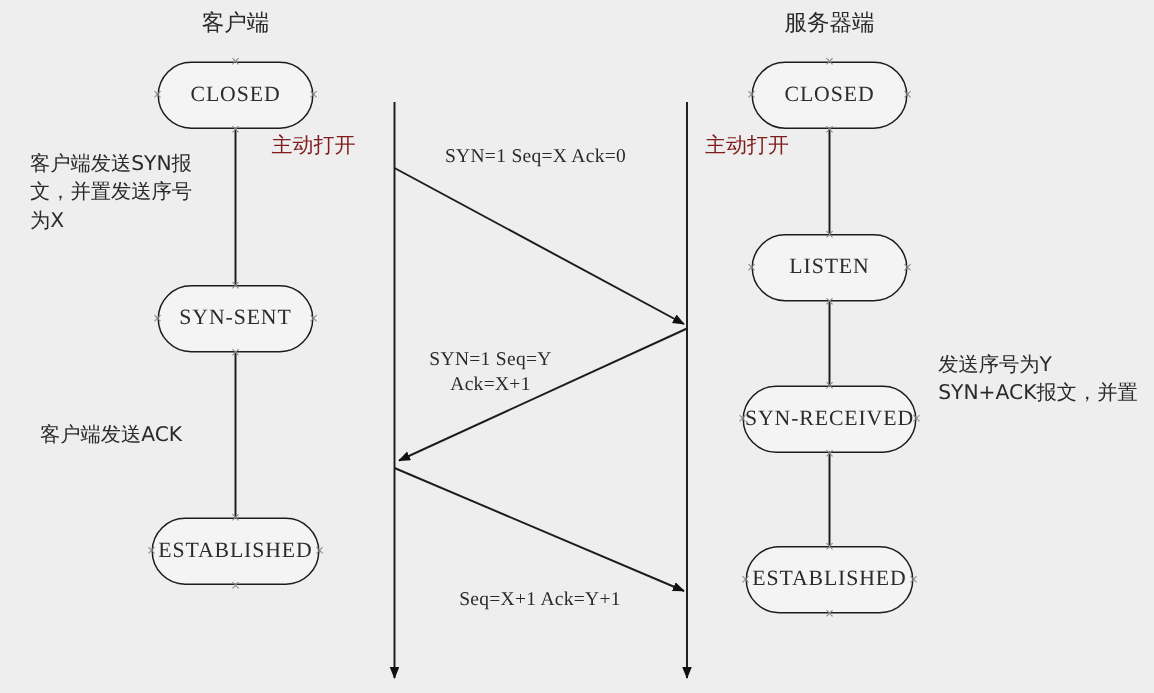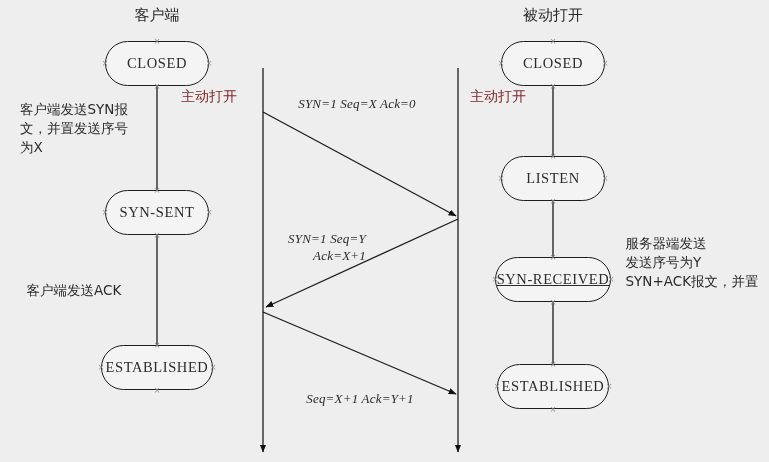--- a/index.html
+++ b/index.html
@@ -48,21 +48,21 @@
 
   .msg{
     position:absolute;
     font-size:13px;
     line-height:17px;
     color:#2a2a2a;
     white-space:nowrap;
     font-family:"Liberation Serif",serif;
     letter-spacing:.2px;
   }
-  .msg.c{text-align:right;transform:translateX(-50%);font-style:italic;}
+  .msg.c{text-align:center;transform:translateX(-50%);}
 
   .open-lbl{
     position:absolute;
     font-size:14px;
     color:#7f1d1d;
     white-space:nowrap;
     font-family:"DejaVu Sans","Liberation Sans",sans-serif;
   }
 
   
@@ -96,21 +96,21 @@
         <line x1="553" y1="86" x2="553" y2="173" marker-end="url(#ah)"></line>
         <line x1="553" y1="201" x2="553" y2="274" marker-end="url(#ah)"></line>
         <line x1="553" y1="302" x2="553" y2="381" marker-end="url(#ah)"></line>
         <line x1="263" y1="112" x2="456" y2="216" marker-end="url(#ah)"></line>
         <line x1="458" y1="219" x2="266" y2="307" marker-end="url(#ah)"></line>
         <line x1="263" y1="312" x2="456" y2="394" marker-end="url(#ah)"></line>
       </g>
   </svg>
 
   <div class="col-title" style="left:157px;top:6px;">客户端</div>
-  <div class="col-title" style="left:553px;top:6px;">被动打开</div>
+  <div class="col-title" style="left:553px;top:6px;">服务器端</div>
 
   <div class="open-lbl" style="left:181px;top:88px;">主动打开</div>
   <div class="open-lbl" style="left:470px;top:88px;">主动打开</div>
 
   <div id="dyn">
       <div class="state" style="left: 105px; top: 40.5px; width: 104px; height: 45px;">CLOSED</div>
       <div class="handle" style="left: 157px; top: 40.5px;">×</div>
       <div class="handle" style="left: 157px; top: 85.5px;">×</div>
       <div class="handle" style="left: 105px; top: 63px;">×</div>
       <div class="handle" style="left: 209px; top: 63px;">×</div>
@@ -127,21 +127,21 @@
       <div class="state" style="left: 501px; top: 40.5px; width: 104px; height: 45px;">CLOSED</div>
       <div class="handle" style="left: 553px; top: 40.5px;">×</div>
       <div class="handle" style="left: 553px; top: 85.5px;">×</div>
       <div class="handle" style="left: 501px; top: 63px;">×</div>
       <div class="handle" style="left: 605px; top: 63px;">×</div>
       <div class="state" style="left: 501px; top: 155.5px; width: 104px; height: 45px;">LISTEN</div>
       <div class="handle" style="left: 553px; top: 155.5px;">×</div>
       <div class="handle" style="left: 553px; top: 200.5px;">×</div>
       <div class="handle" style="left: 501px; top: 178px;">×</div>
       <div class="handle" style="left: 605px; top: 178px;">×</div>
-      <div class="state" style="left: 495px; top: 256.5px; width: 116px; height: 45px; text-decoration: underline;">SYN-RECEIVED</div>
+      <div class="state" style="left: 495px; top: 256.5px; width: 116px; height: 45px;">SYN-RECEIVED</div>
       <div class="handle" style="left: 553px; top: 256.5px;">×</div>
       <div class="handle" style="left: 553px; top: 301.5px;">×</div>
       <div class="handle" style="left: 495px; top: 279px;">×</div>
       <div class="handle" style="left: 611px; top: 279px;">×</div>
       <div class="state" style="left: 497px; top: 363.5px; width: 112px; height: 45px;">ESTABLISHED</div>
       <div class="handle" style="left: 553px; top: 363.5px;">×</div>
       <div class="handle" style="left: 553px; top: 408.5px;">×</div>
       <div class="handle" style="left: 497px; top: 386px;">×</div>
       <div class="handle" style="left: 609px; top: 386px;">×</div>
       <div class="msg c" style="left: 357px; top: 95px;">
@@ -156,18 +156,17 @@
       </div>
       <div class="note center" style="left: 74px; top: 100px;">
         <div>客户端发送SYN报</div>
         <div>文，并置发送序号</div>
         <div>为X</div>
       </div>
       <div class="note center" style="left: 74px; top: 281px;">
         <div>客户端发送ACK</div>
       </div>
       <div class="note center" style="left: 692px; top: 234px;">
-        <div>服务器端发送</div>
         <div>发送序号为Y</div>
         <div>SYN+ACK报文，并置</div>
       </div>
     </div>
 </div>
 
 </body></html>

